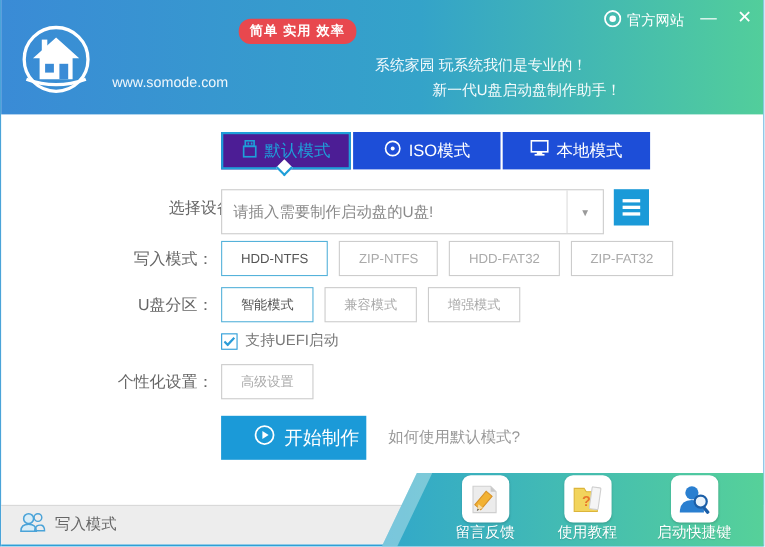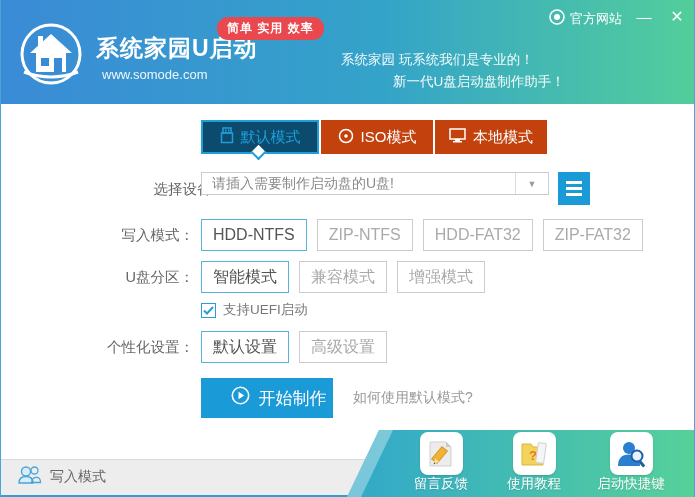--- a/index.html
+++ b/index.html
@@ -21,42 +21,42 @@
   .official { position:absolute; left:548px; top:9px; display:flex; align-items:center; gap:5px;
               color:#fff; font-size:13px; cursor:pointer; }
   .win-btn { position:absolute; top:4px; width:26px; height:24px; color:#fff; font-size:15px;
              display:flex; align-items:center; justify-content:center; cursor:pointer; }
   .min { left:630px; } .close { left:663px; font-size:16px; }
 
   
   .tabs { position:absolute; left:200px; top:120px; display:flex; gap:2px; }
   .tab { height:34px; display:flex; align-items:center; justify-content:center; gap:7px;
          font-size:15px; cursor:pointer; }
-  .tab.active { width:118px; background:#0c4a6e; border:2px solid #1e9fd9; color:#1e9fd9; }
-  .tab.inactive { width:112px; background:#c2410c; color:#fff; }
+  .tab.active { width:118px; background:#4c1d95; border:2px solid #1e9fd9; color:#1e9fd9; }
+  .tab.inactive { width:134px; background:#1d4ed8; color:#fff; }
   .notch { position:absolute; left:252px; top:147px; width:11px; height:11px; background:#fff;
            border-right:2px solid #1e9fd9; border-bottom:2px solid #1e9fd9; transform:rotate(45deg); }
 
   
   .row-label { position:absolute; left:0; width:193px; text-align:right; color:#666; font-size:14.5px; }
   .r-device  { top:180px;margin-left:32px; } .r-write { top:226px; } .r-part { top:268px; } .r-pers { top:338px;padding-left:44px; }
 
-  .select { position:absolute; left:200px; top:172px; width:348px; height:23px; border:1px solid #ccc;
+  .select { position:absolute; left:200px; top:172px; width:348px; height:41px; border:1px solid #ccc;
             background:#fff; display:flex; align-items:center; cursor:pointer; }
   .select .ph { flex:1; padding-left:10px; color:#8a8a8a; font-size:14px; }
   .select .arrow-box { width:33px; height:100%; border-left:1px solid #ddd; display:flex;
                        align-items:center; justify-content:center; color:#9a9a9a; font-size:9px; }
   .hamburger { position:absolute; left:557px; top:172px; width:32px; height:33px; background:#1b9ad8;
                display:flex; flex-direction:column; align-items:center; justify-content:center; gap:3px; cursor:pointer; }
   .hamburger i { display:block; width:16px; height:3px; background:#fff; }
 
   .opt-row { position:absolute; left:200px; display:flex; gap:10px; }
   .o-write { top:219px; } .o-part { top:261px; } .o-pers { top:331px; }
-  .opt { height:32px; padding:0 11px; display:flex; align-items:center; justify-content:center;
-         background:#fff; font-size:16px; cursor:pointer; border:1px solid #ccc; color:#aaa; }
+  .opt { height:32px; padding:0 17px; display:flex; align-items:center; justify-content:center;
+         background:#fff; font-size:12px; cursor:pointer; border:1px solid #ccc; color:#aaa; }
   .opt.sel { border:1px solid #55b2da; color:#555; }
 
   .uefi { position:absolute; left:200px; top:301px; display:flex; align-items:center; gap:7px; cursor:pointer; }
   .cb { width:15px; height:15px; border:1px solid #2b9cd8; background:#fff; display:flex;
         align-items:center; justify-content:center; }
   .uefi-label { color:#777; font-size:13.5px; }
 
   .start-btn { position:absolute; left:200px; top:378px; width:132px; height:40px; background:#1b9ad8;
                color:#fff; font-size:17px; display:flex; align-items:center; justify-content:center;
                gap:9px; cursor:pointer;padding-left:23px; }
@@ -92,21 +92,20 @@
     <div class="logo">
       <svg width="74" height="68" viewBox="0 0 74 68">
         <circle cx="37" cy="34" r="29" fill="none" stroke="#fff" stroke-width="3"></circle>
         <path d="M37 14 L58 33 L52 33 L52 52 L22 52 L22 33 L16 33 Z" fill="#fff"></path>
         <rect x="24" y="16" width="5" height="12" fill="#fff"></rect>
         <rect x="40" y="38" width="8" height="14" fill="#3a8bd6"></rect>
         <rect x="27" y="38" width="8" height="8" fill="#3a8bd6"></rect>
         <path d="M10 52 Q37 62 64 52" stroke="#fff" stroke-width="3" fill="none"></path>
       </svg>
     </div>
-    <div class="app-title">系统家园U启动</div>
     <div class="app-url">www.somode.com</div>
     <div class="badge">简单 实用 效率</div>
     <div class="slogan1">系统家园 玩系统我们是专业的！</div>
     <div class="slogan2">新一代U盘启动盘制作助手！</div>
     <div class="official">
       <span>
         <svg width="16" height="16" viewBox="0 0 16 16">
           <circle cx="8" cy="8" r="7" fill="none" stroke="#fff" stroke-width="1.6"></circle>
           <circle cx="8" cy="8" r="3" fill="#fff"></circle>
         </svg>
@@ -181,21 +180,20 @@
     <span class="cb">
       <svg width="11" height="9" viewBox="0 0 11 9">
           <polyline points="1,4.5 4,7.5 10,1" fill="none" stroke="#2b9cd8" stroke-width="2"></polyline>
         </svg>
     </span>
     <span class="uefi-label">支持UEFI启动</span>
   </div>
 
   <div class="row-label r-pers">个性化设置：</div>
   <div class="opt-row o-pers">
-    <div class="opt sel">默认设置</div>
     <div class="opt">高级设置</div>
   </div>
 
   <div class="start-btn">
     <span>
       <svg width="19" height="19" viewBox="0 0 19 19">
         <circle cx="9.5" cy="9.5" r="8.2" fill="none" stroke="#fff" stroke-width="1.6"></circle>
         <polygon points="7.5,5.8 13.2,9.5 7.5,13.2" fill="#fff"></polygon>
       </svg>
     </span>

